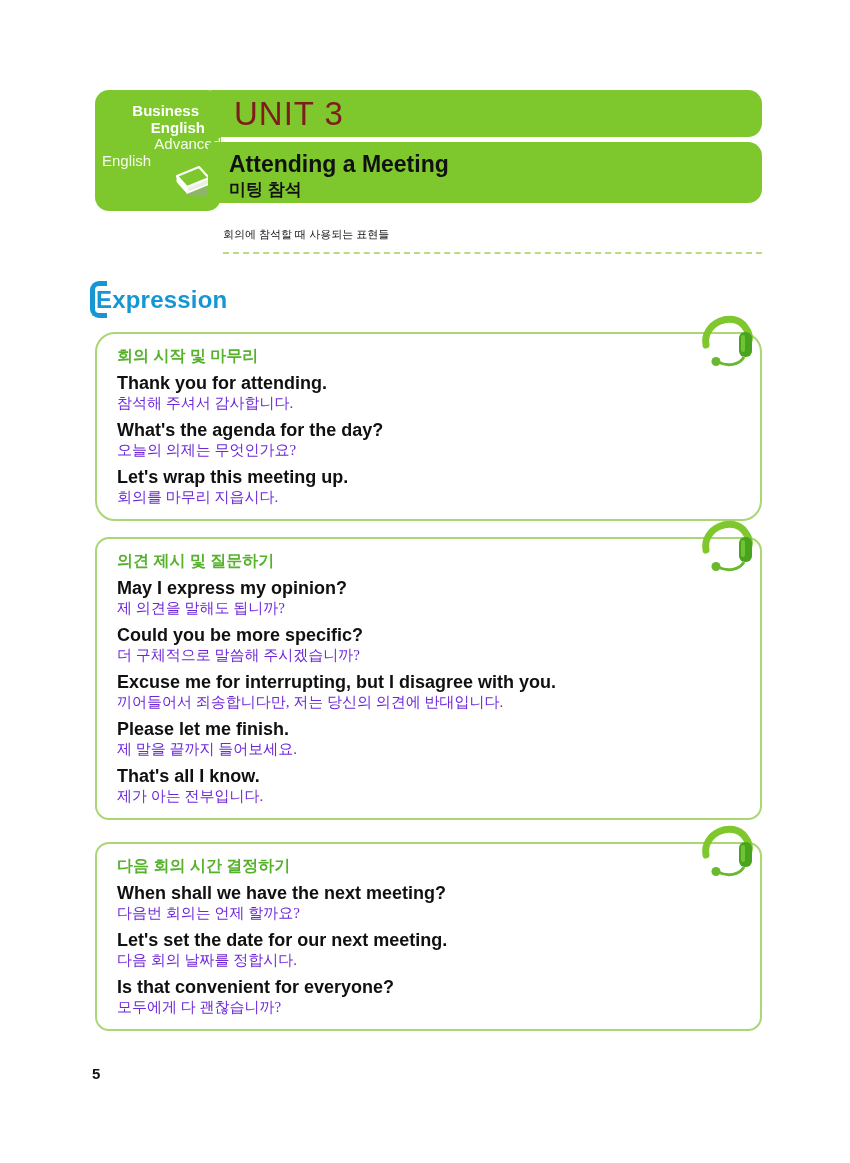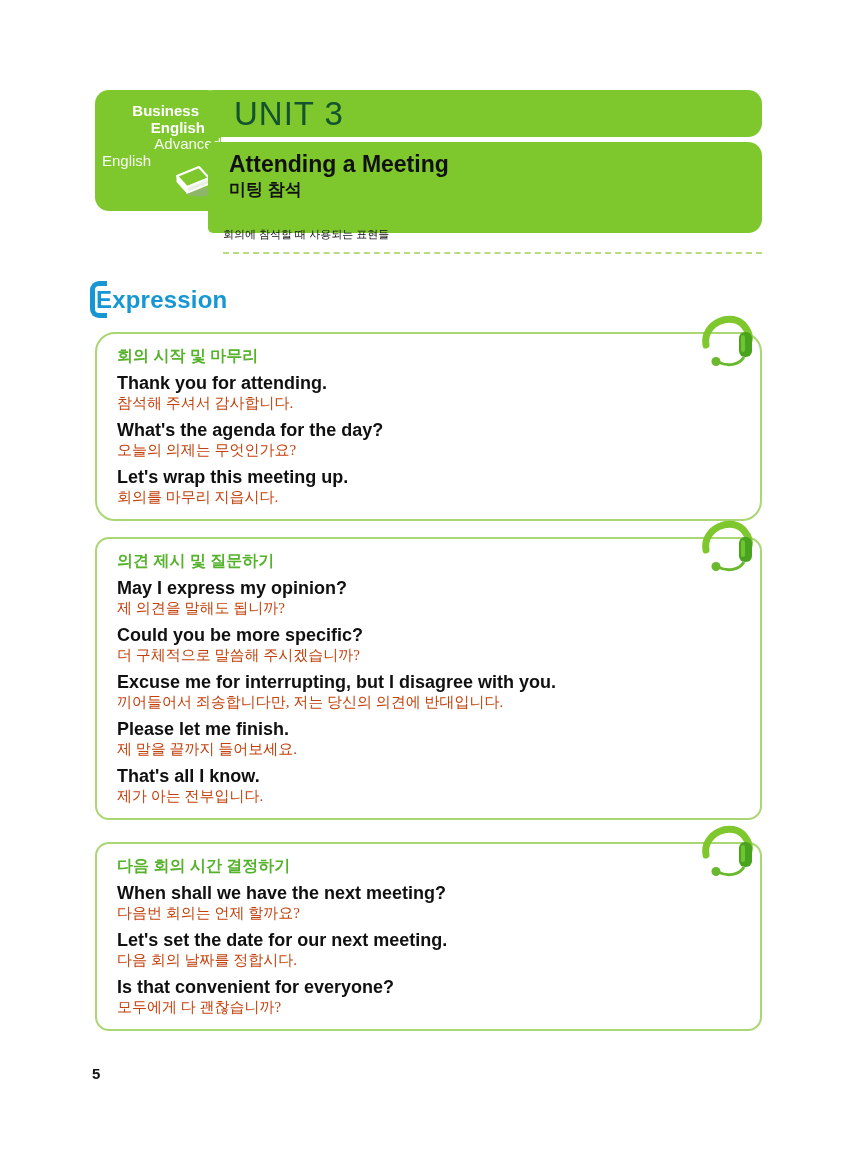--- a/index.html
+++ b/index.html
@@ -17,24 +17,24 @@
   .ln-business { text-align:right; padding-right:22px; font-weight:bold; }
   .ln-english  { text-align:right; padding-right:16px;  font-weight:bold; }
   .ln-advanced { text-align:right; color:rgba(255,255,255,.92); }
   .ln-course   { text-align:left;  padding-left:7px;   color:rgba(255,255,255,.92); }
   .book-ico { position:absolute; right:5px; bottom:7px; }
 
   .bar-unit {
     position:absolute; left:208px; top:90px; width:554px; height:47px;
     background:#7ec82e; border-radius:5px 14px 14px 5px;
     display:flex; align-items:center; padding-left:26px;
-    color:#14532d; font-size:33px; font-weight:400; letter-spacing:1px;
+    color:#7f1d1d; font-size:33px; font-weight:400; letter-spacing:1px;
   }
   .bar-title {
-    position:absolute; left:208px; top:142px; width:554px; height:91px;
+    position:absolute; left:208px; top:142px; width:554px; height:61px;
     background:#7ec82e; border-radius:5px 14px 14px 5px;
     padding:8px 0 0 21px; color:#111;
   }
   .bar-title .t-en { font-size:23px; font-weight:bold; line-height:28px; }
   .bar-title .t-ko { font-size:17px; font-weight:bold; line-height:24px; }
 
   .unit-desc {
     position:absolute; left:223px; top:227px; font-size:11px; font-weight:normal; color:#111;
   }
   .dash-line {
@@ -58,21 +58,21 @@
     position:absolute; left:95px; width:667px;
     background:#fff; border:2px solid #aad674; border-radius:14px;
     padding:12px 20px 12px 20px;
   }
   .xbox-1 { top:332px;border-radius:20px; }
   .xbox-2 { top:537px; }
   .xbox-3 { top:842px; }
   .xbox h3 { font-size:16px; line-height:20px; color:#55b22a; font-weight:bold; }
   .pair { margin-top:8px; }
   .pair .en { font-size:18px; font-weight:bold; color:#101010; line-height:19px; }
-  .pair .ko { font-family:"Liberation Serif", serif; font-size:15px; color:#c2410c; line-height:20px; }
+  .pair .ko { font-family:"Liberation Serif", serif; font-size:15px; color:#6d28d9; line-height:20px; }
   .headset { position:absolute; top:-25px; right:3px; }
 
   .page-num { position:absolute; left:92px; top:1065px; font-size:15px; font-weight:bold; color:#111; }
 </style>
 </head>
 <body>
 
 <div class="page">
 
   <div class="side-tab">

